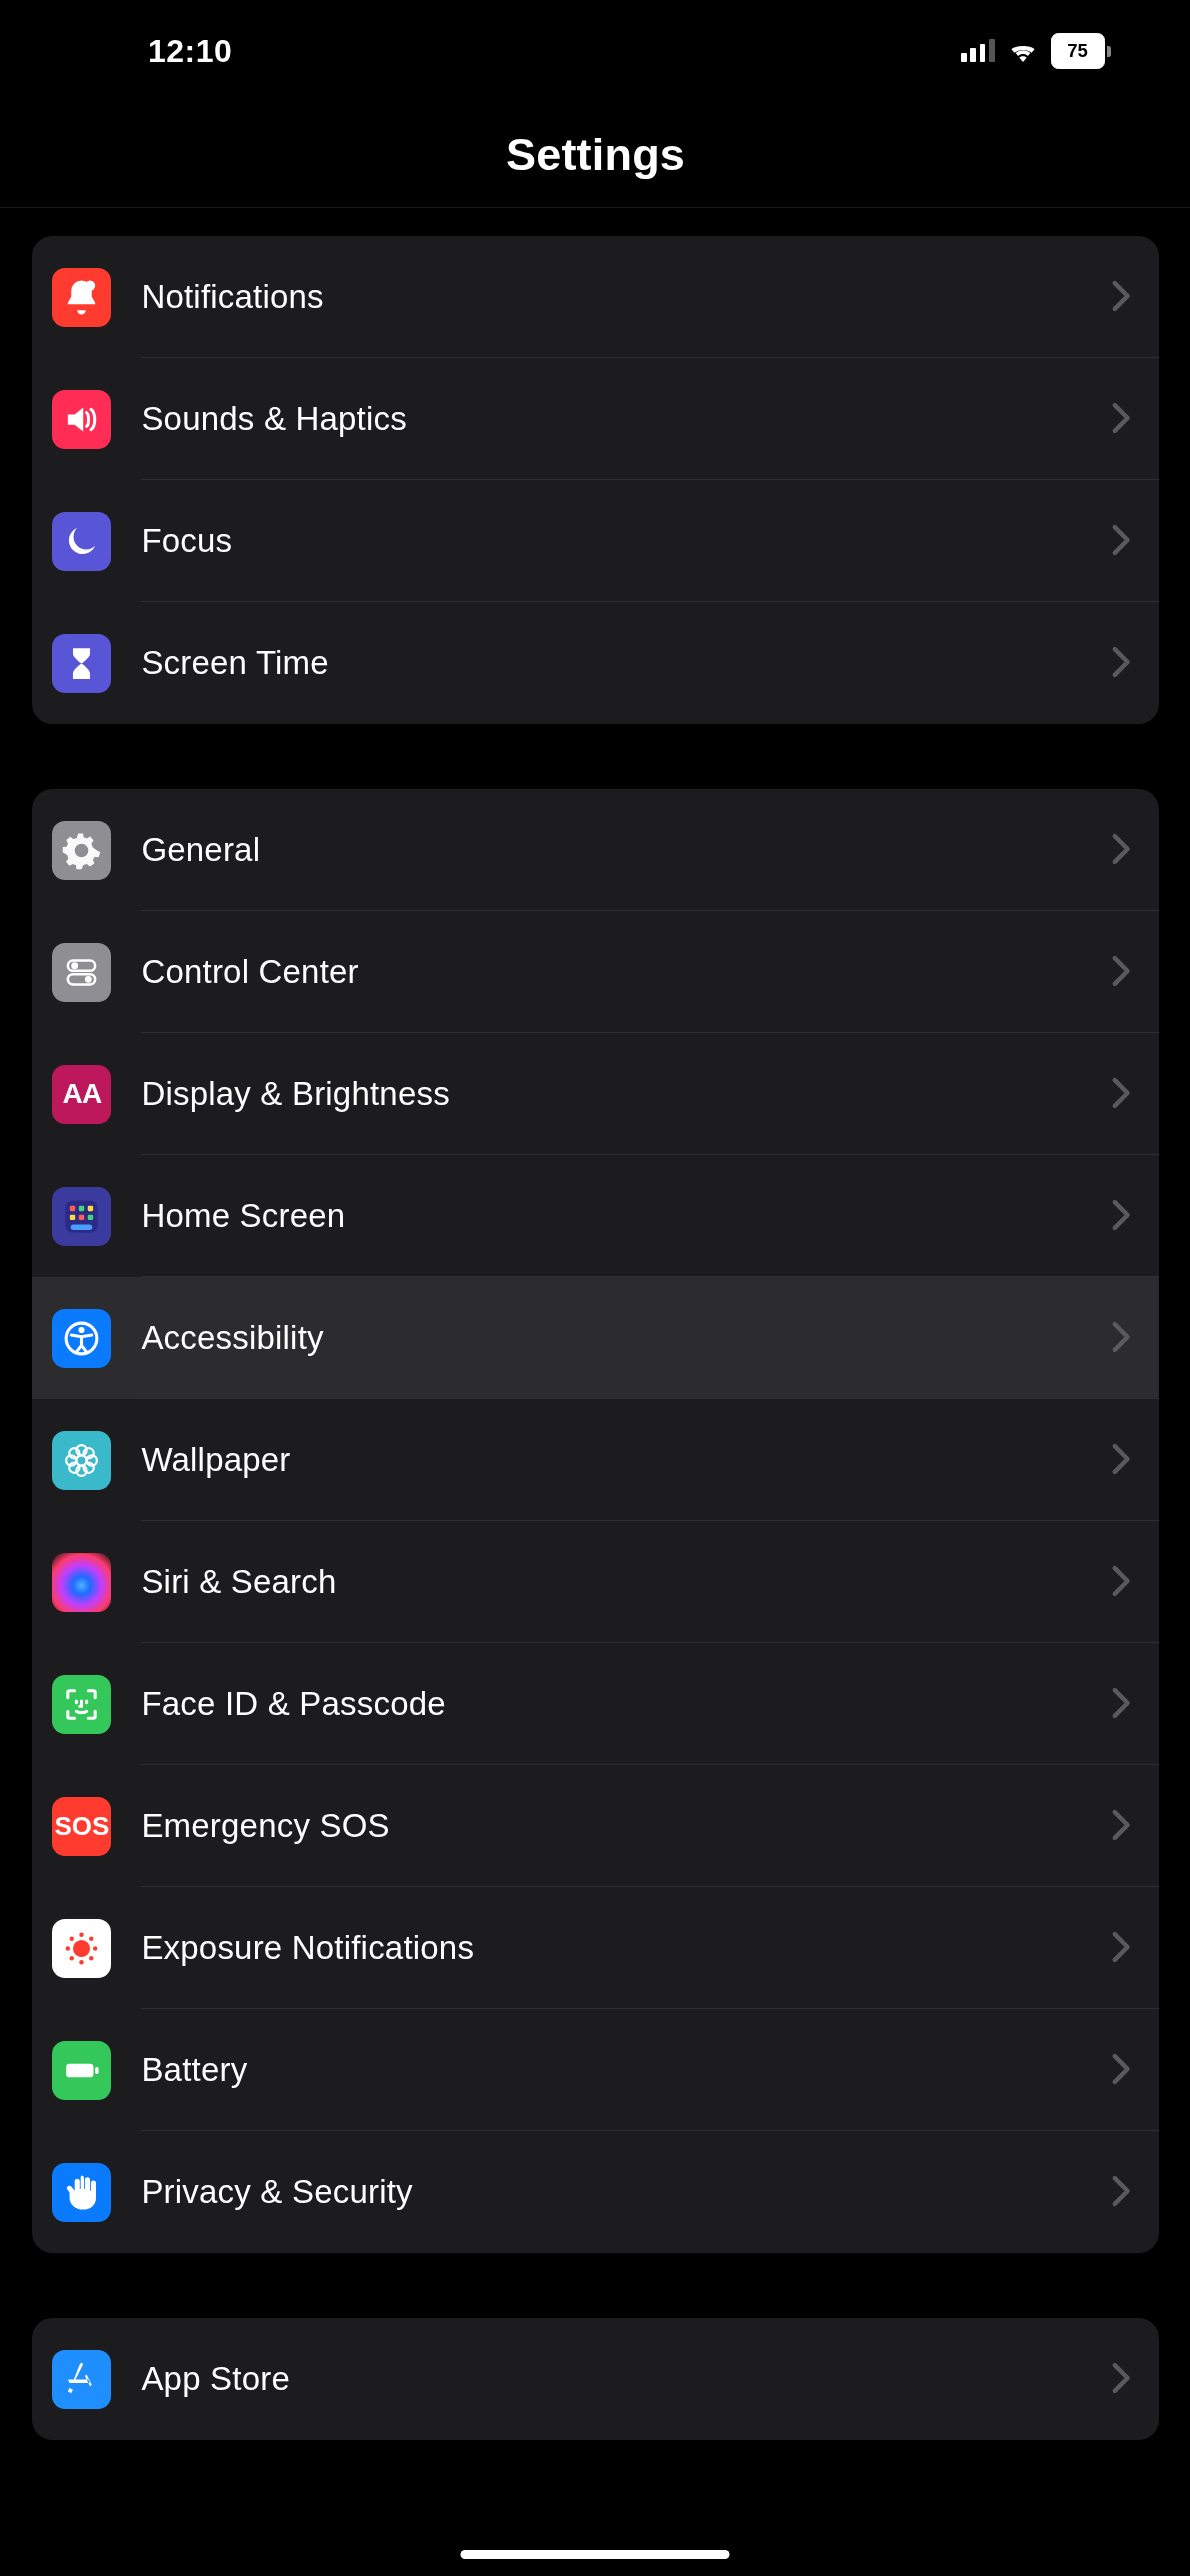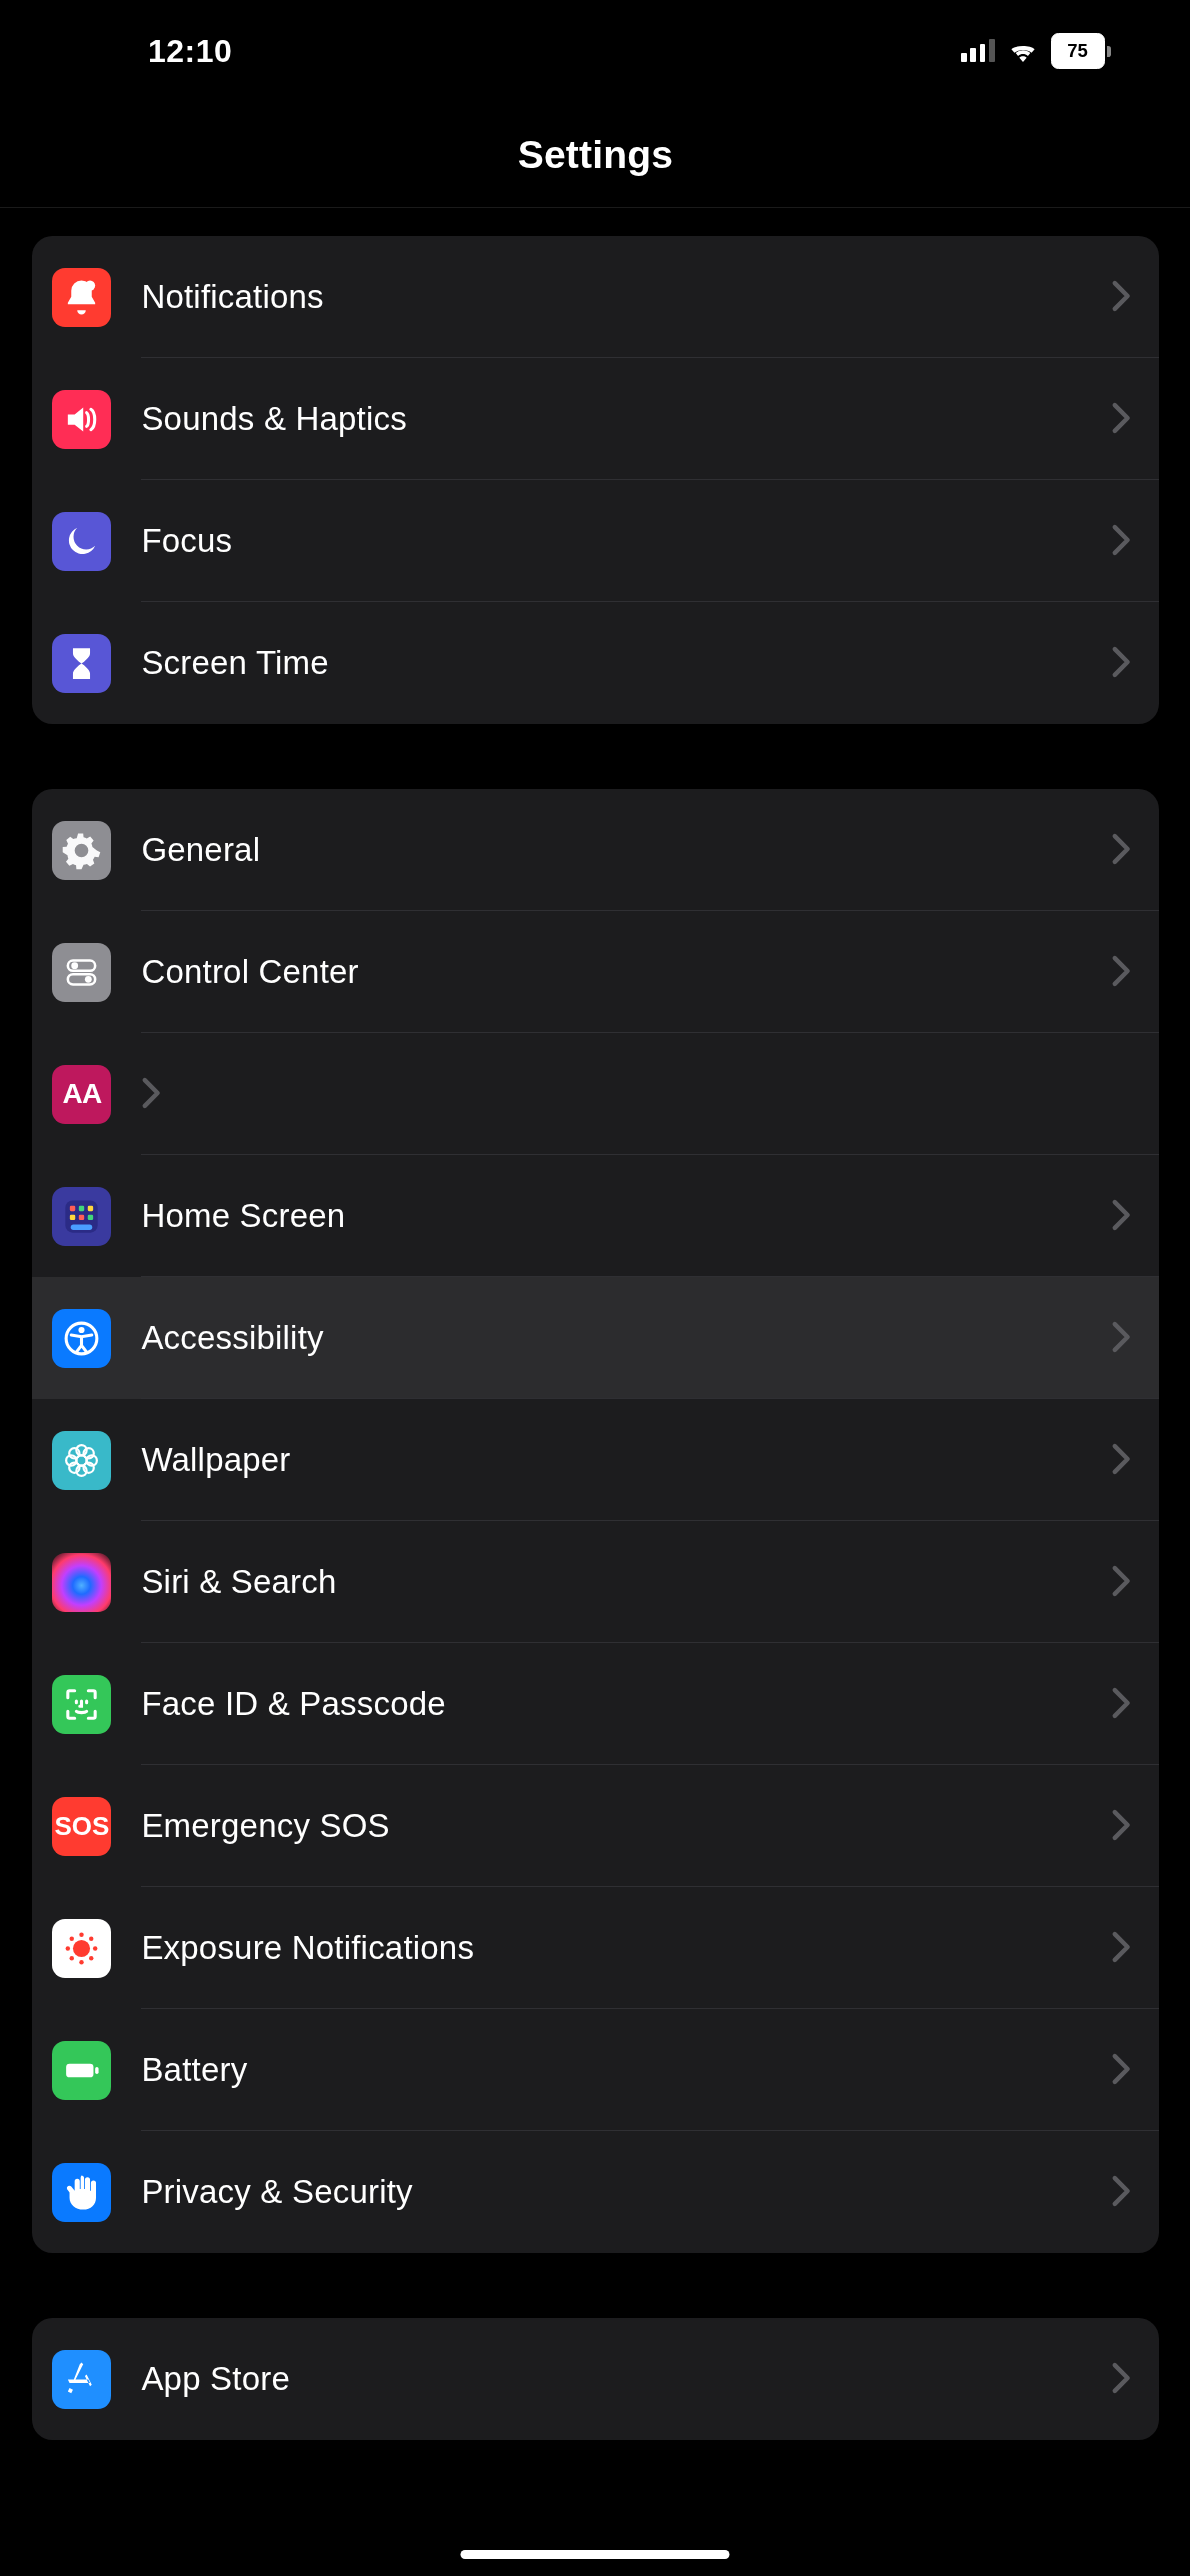--- a/index.html
+++ b/index.html
@@ -74,21 +74,21 @@
   }
   .nav-header {
     height: 106px;
     display: flex;
     align-items: center;
     justify-content: center;
     border-bottom: 0.9px solid #1a1a1a;
     background: #000;
   }
   .nav-title {
-    font-size: 39px;
+    font-size: 45px;
     font-weight: 600;
     letter-spacing: 0.2px;
   }
   .content {
     padding: 28px 32px 0 32px;
   }
   .group {
     background: #1c1c1e;
     border-radius: 20.4px;
     overflow: hidden;
@@ -258,20 +258,21 @@
         <div class="label">Control Center</div>
         <div class="chevron"><svg width="20.4" height="32" viewBox="0 0 12 20" fill="none">
             <path d="M2 2l8 8-8 8" stroke="#5a5a5e" stroke-width="2.8" stroke-linecap="round" stroke-linejoin="round"></path>
           </svg></div>
         <div class="sep"></div>
       </div>
       <div class="row">
         <div class="icon-box" style="background: #be185d;">
           <span style="color:#fff;font-weight:700;font-size:28px;letter-spacing:-0.9px">AA</span>
         </div>
+        <div class="label">Display &amp; Brightness</div>
         <div class="chevron"><svg width="20.4" height="32" viewBox="0 0 12 20" fill="none">
             <path d="M2 2l8 8-8 8" stroke="#5a5a5e" stroke-width="2.8" stroke-linecap="round" stroke-linejoin="round"></path>
           </svg></div>
         <div class="sep"></div>
       </div>
       <div class="row">
         <div class="icon-box" style="background: rgb(58, 58, 159);">
           <svg width="43" height="43" viewBox="0 0 24 24">
             <rect x="3" y="3" width="18" height="18" rx="4" fill="#2b2b86"></rect>
             <g>

